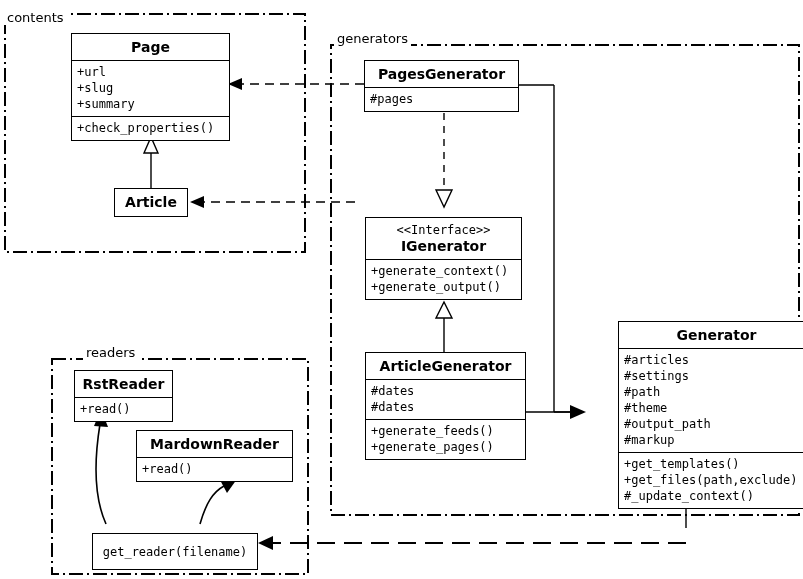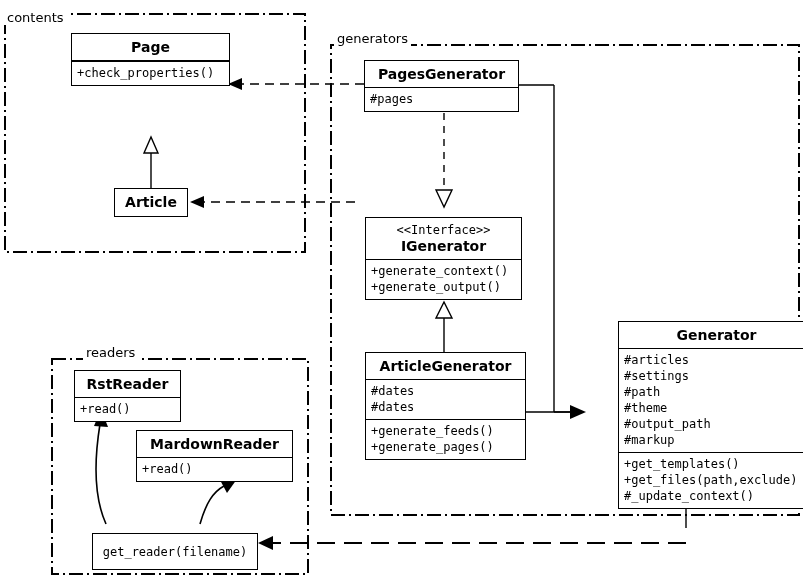--- a/index.html
+++ b/index.html
@@ -130,20 +130,25 @@
     <polygon points="237,479 220,480 227,493" fill="#000000"></polygon>
   </svg>
 
   <div class="pkg-label" style="left:4px; top:2px;margin-top:8px;">contents</div>
   <div class="pkg-label" style="left:334px; top:31px;">generators</div>
   <div class="pkg-label" style="left:55px; top:345px;margin-left:28px;">readers</div>
 
   <div class="cls" style="left:71px; top:33px; width:159px;">
     <div class="cls-name">Page</div>
     <div class="sep"></div>
+    <div class="cls-section">
+      <div class="cls-row">+url</div>
+      <div class="cls-row">+slug</div>
+      <div class="cls-row">+summary</div>
+    </div>
     <div class="sep"></div>
     <div class="cls-section">
       <div class="cls-row">+check_properties()</div>
     </div>
   </div>
 
   <div class="cls" style="left:114px; top:188px; width:74px; height:29px;">
     <div class="cls-name" style="padding:5px 4px;">Article</div>
   </div>
 
@@ -193,21 +198,21 @@
       <div class="cls-row">#markup</div>
     </div>
     <div class="sep"></div>
     <div class="cls-section">
       <div class="cls-row">+get_templates()</div>
       <div class="cls-row">+get_files(path,exclude)</div>
       <div class="cls-row">#_update_context()</div>
     </div>
   </div>
 
-  <div class="cls" style="left:74px; top:370px; width:107px;">
+  <div class="cls" style="left:74px; top:370px; width:99px;">
     <div class="cls-name">RstReader</div>
     <div class="sep"></div>
     <div class="cls-section">
       <div class="cls-row">+read()</div>
     </div>
   </div>
 
   <div class="cls" style="left:136px; top:430px; width:157px;">
     <div class="cls-name">MardownReader</div>
     <div class="sep"></div>

